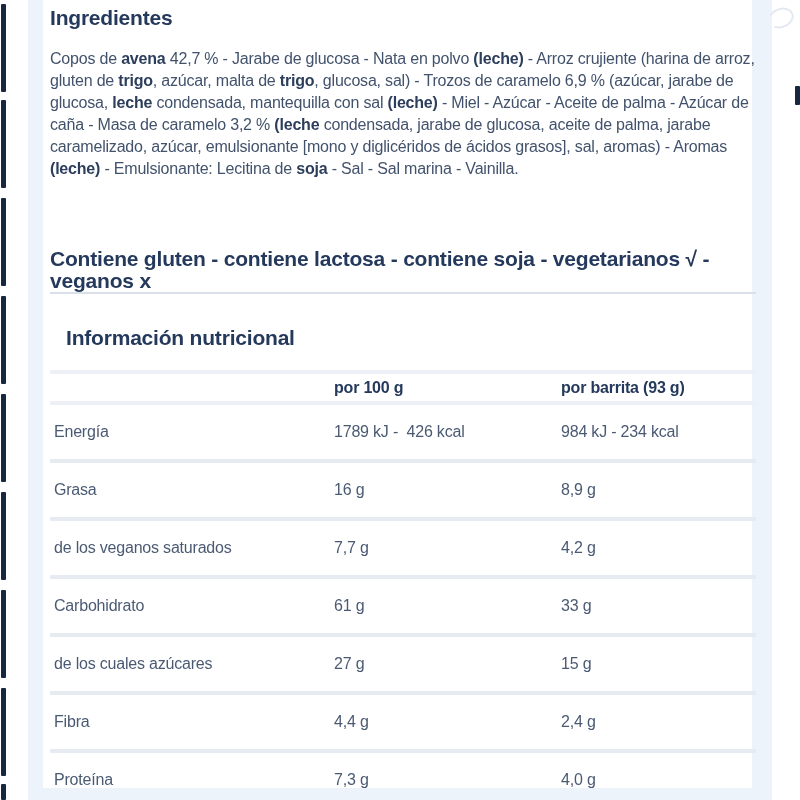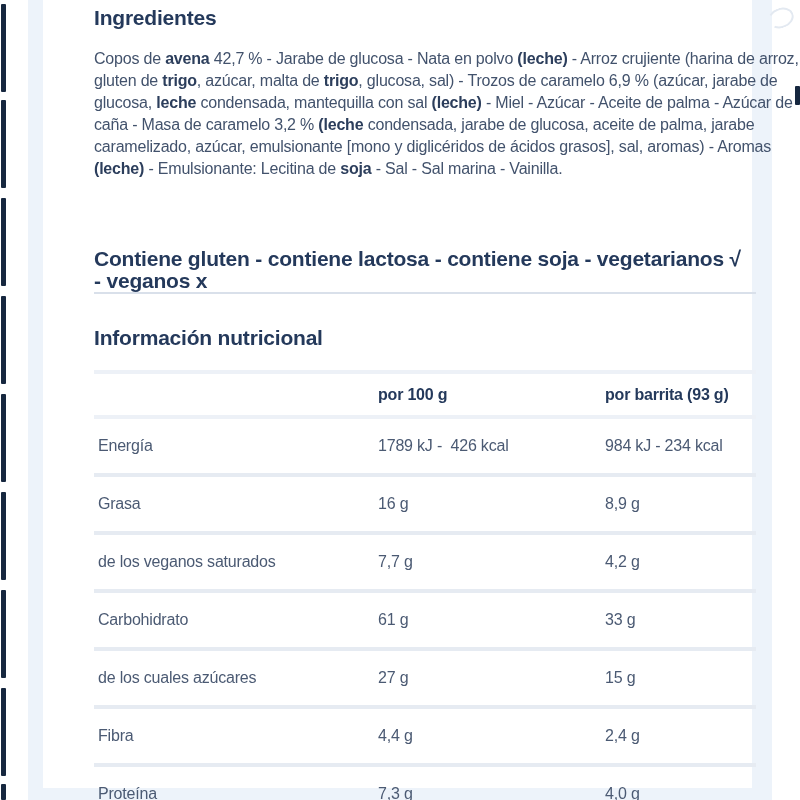--- a/index.html
+++ b/index.html
@@ -21,43 +21,43 @@
     -webkit-font-smoothing:antialiased;
   }
   .blue-panel{position:absolute;left:28px;right:28px;top:0;bottom:0;background:var(--panel);}
   .card{position:absolute;left:43px;right:48px;top:0;bottom:12px;background:var(--white);}
   .edge-dash{position:absolute;left:1px;width:5px;background:var(--dash);border-radius:1px;}
   .right-dash{position:absolute;right:0;width:5px;top:86px;height:19px;background:var(--dash);border-radius:1px;}
   .tr-squiggle{
     position:absolute;right:6px;top:8px;width:22px;height:16px;
     border:2px solid #e3e9f1;border-radius:50%;border-left-color:transparent;transform:rotate(-20deg);
   }
-  .content{position:absolute;left:50px;right:48px;top:0;bottom:0;margin-left:44px;}
+  .content{position:absolute;left:50px;right:48px;top:0;bottom:0;}
   h2{
     margin:0;font-size:21px;line-height:26px;font-weight:700;color:var(--navy);
     letter-spacing:-0.2px;
   }
   .h-ing{position:absolute;top:5px;left:0;}
   .ing{
     position:absolute;top:48px;left:0;width:706px;margin:0;
     font-size:16px;line-height:22px;color:var(--body-text);letter-spacing:-0.2px;
   }
   .ing b{color:#2c3e5c;font-weight:700;}
   .allergens{
     position:absolute;top:248px;left:0;margin:0;
     font-size:21px;line-height:22px;font-weight:700;color:var(--navy);letter-spacing:-0.2px;
   }
   .hr{position:absolute;top:292px;left:0;right:-4px;height:2px;background:var(--divider);}
-  .h-nut{position:absolute;top:325px;left:0;}
+  .h-nut{position:absolute;top:325px;left:16px;}
   .ntable{position:absolute;top:370px;left:0;right:-4px;border-top:4px solid var(--sep-light);}
   .nrow{
     display:grid;grid-template-columns:280px 227px 1fr;align-items:center;
     border-bottom:4px solid var(--sep);box-sizing:border-box;
   }
-  .nrow.head{height:45px;border-bottom-color:var(--sep-light);}
+  .nrow.head{height:31px;border-bottom-color:var(--sep-light);}
   .nrow.data{height:58px;}
   .ncell{
     font-size:16px;color:var(--table-text);letter-spacing:-0.2px;
     padding-left:4px;white-space:nowrap;
   }
   .nrow.head .ncell{font-weight:700;color:var(--navy);}
 </style>
 </head>
 <body>
 

